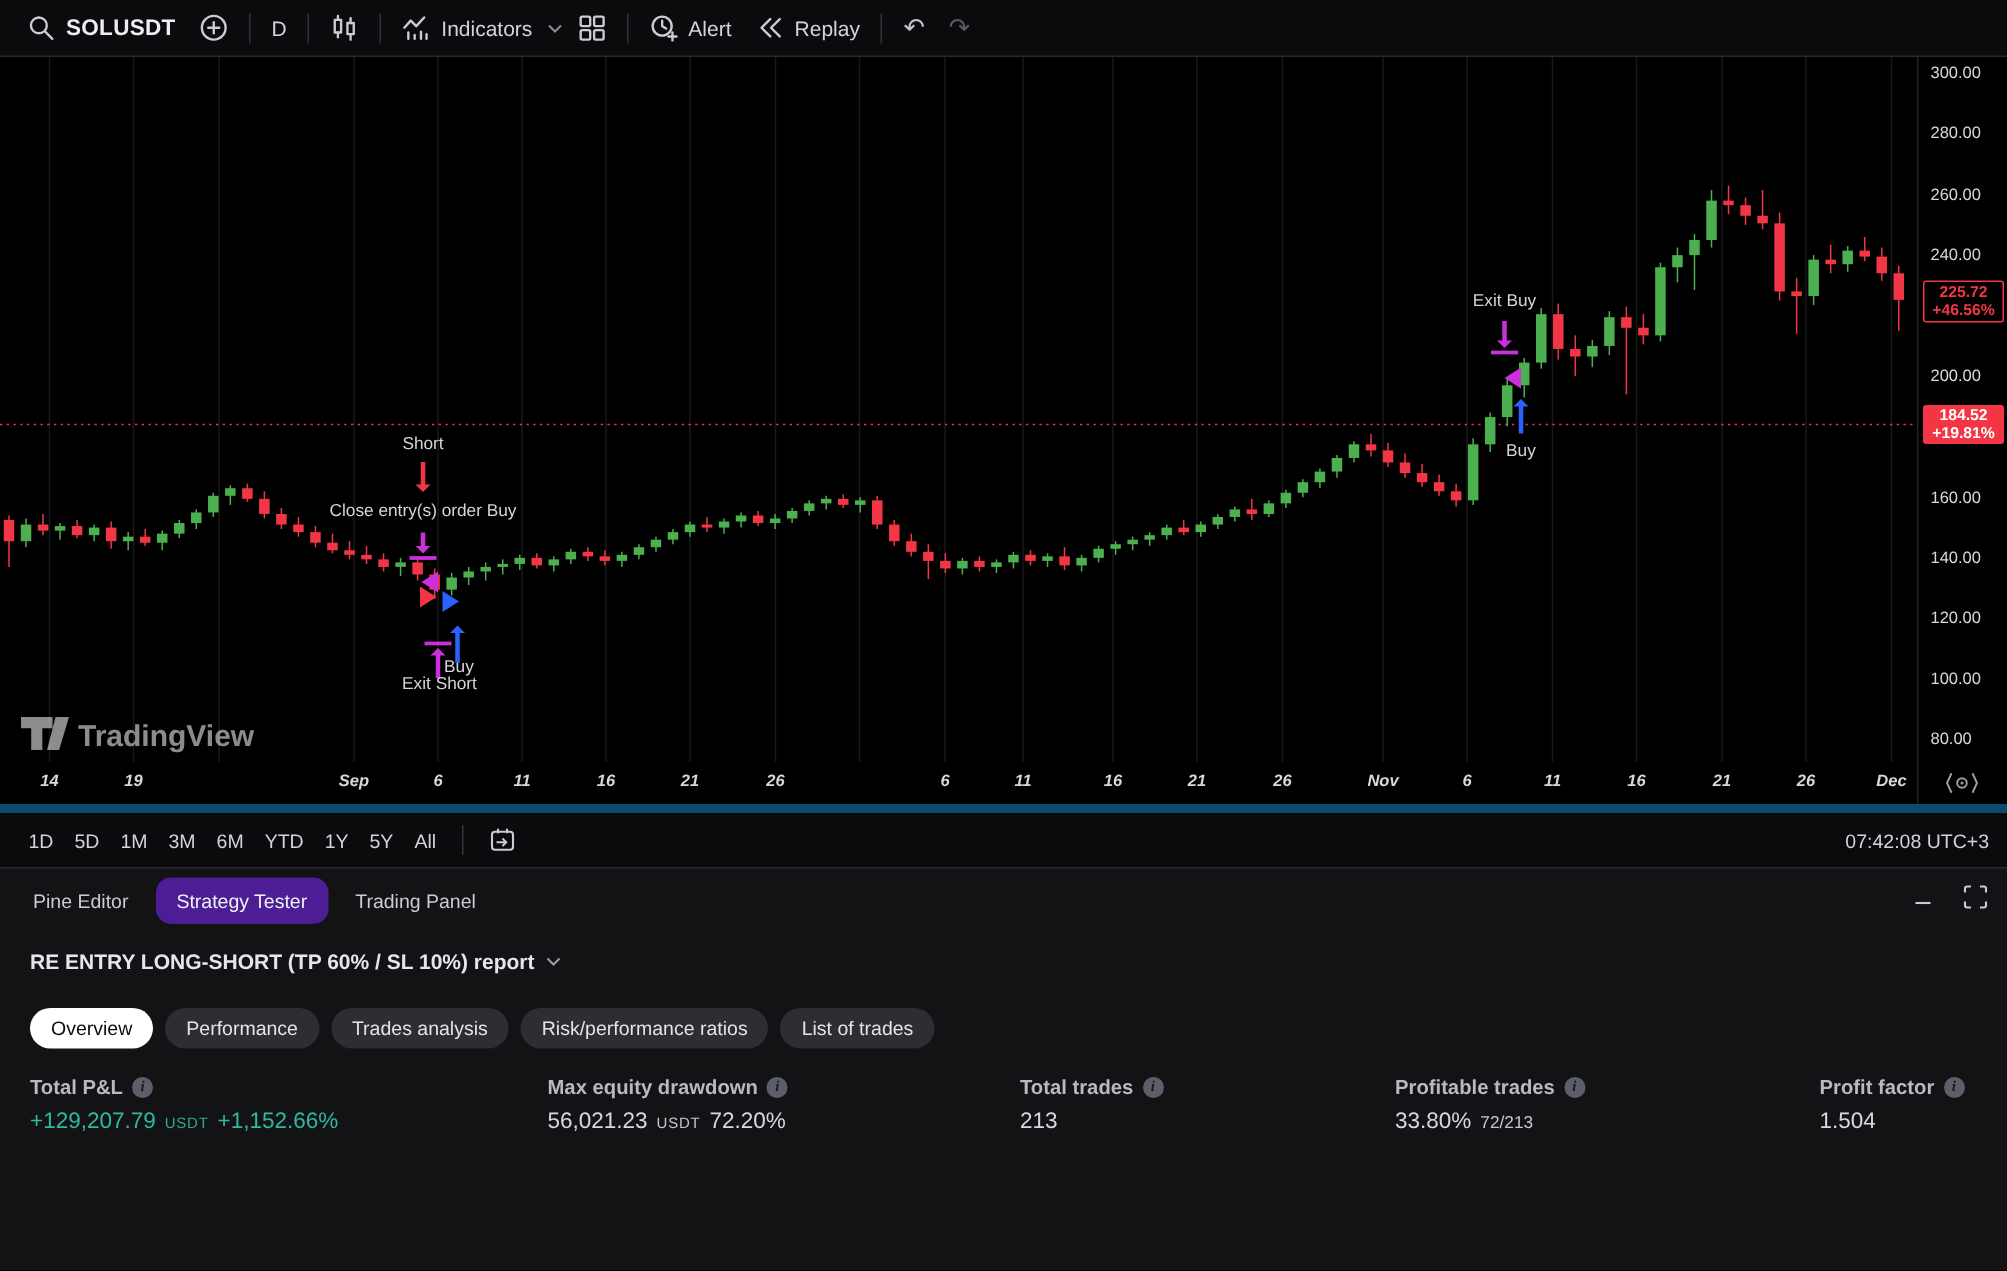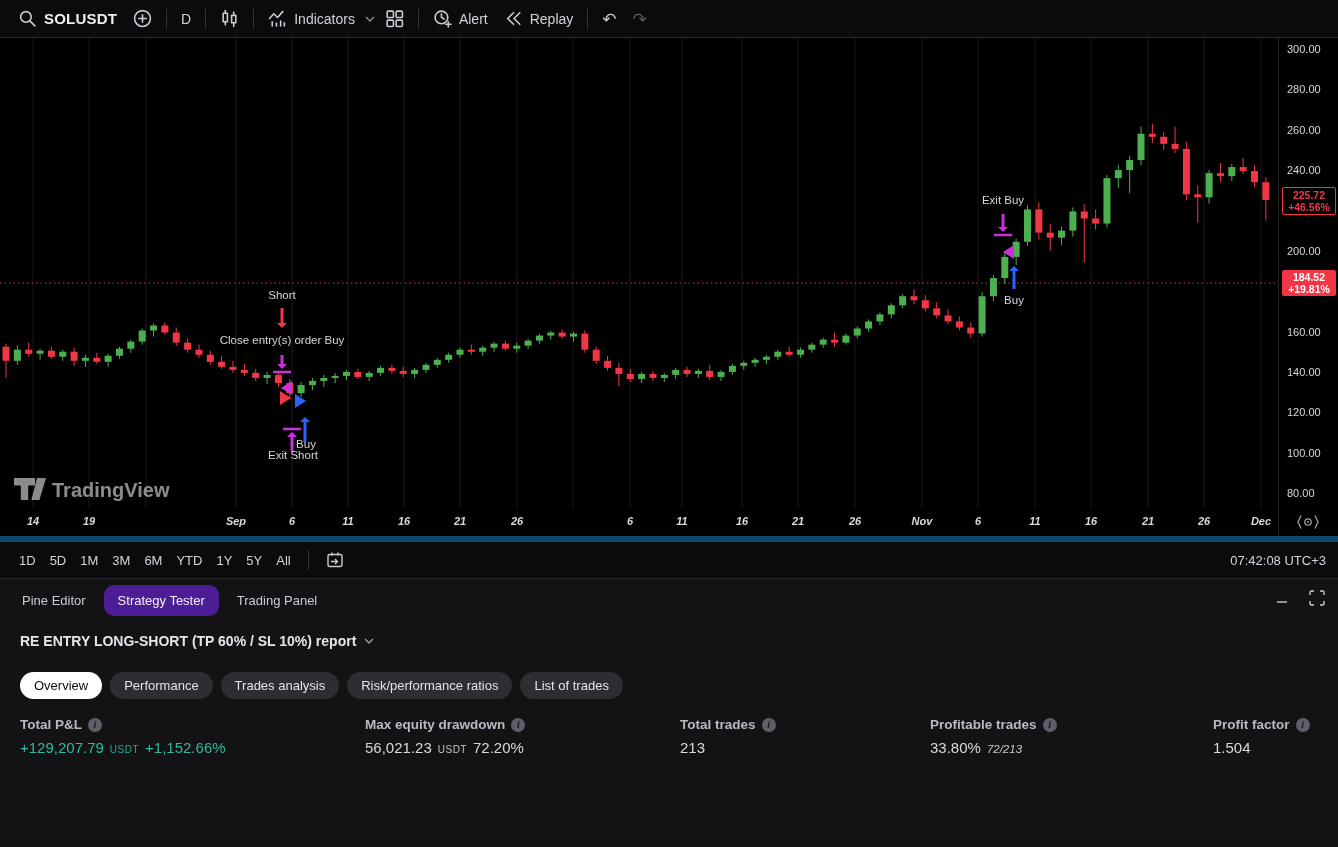--- a/index.html
+++ b/index.html
@@ -61,21 +61,21 @@
   .stat { position:absolute; top:0; }
   .stat-label { display:flex; align-items:center; gap:6px; font-size:13.5px;
                 font-weight:700; color:#b7bac3; }
   .info { width:14px; height:14px; border-radius:50%; background:#5c5f6a; color:#17181c;
           font:italic bold 10px "Liberation Serif", serif; display:inline-flex;
           align-items:center; justify-content:center; cursor:pointer; }
   .stat-value { margin-top:7px; font-size:15px; color:#d7d9df; display:flex;
                 align-items:baseline; gap:6px; }
   .stat-value.teal, .stat-value.teal .extra { color:#2eb9a0; }
   .unit { font-size:10px; letter-spacing:.5px; opacity:.9; }
-  .extra-sm { font-size:11.5px; color:#c6c9d1;font-style:italic; }
+  .extra-sm { font-size:11.5px; color:#c6c9d1; }
 </style>
 </head>
 <body>
 
 <div id="app">
 
   <header id="toolbar">
     <span class="tb-btn">
       <svg class="tb-ico" viewBox="0 0 18 18">
           <circle cx="7.5" cy="7.5" r="5"></circle>

